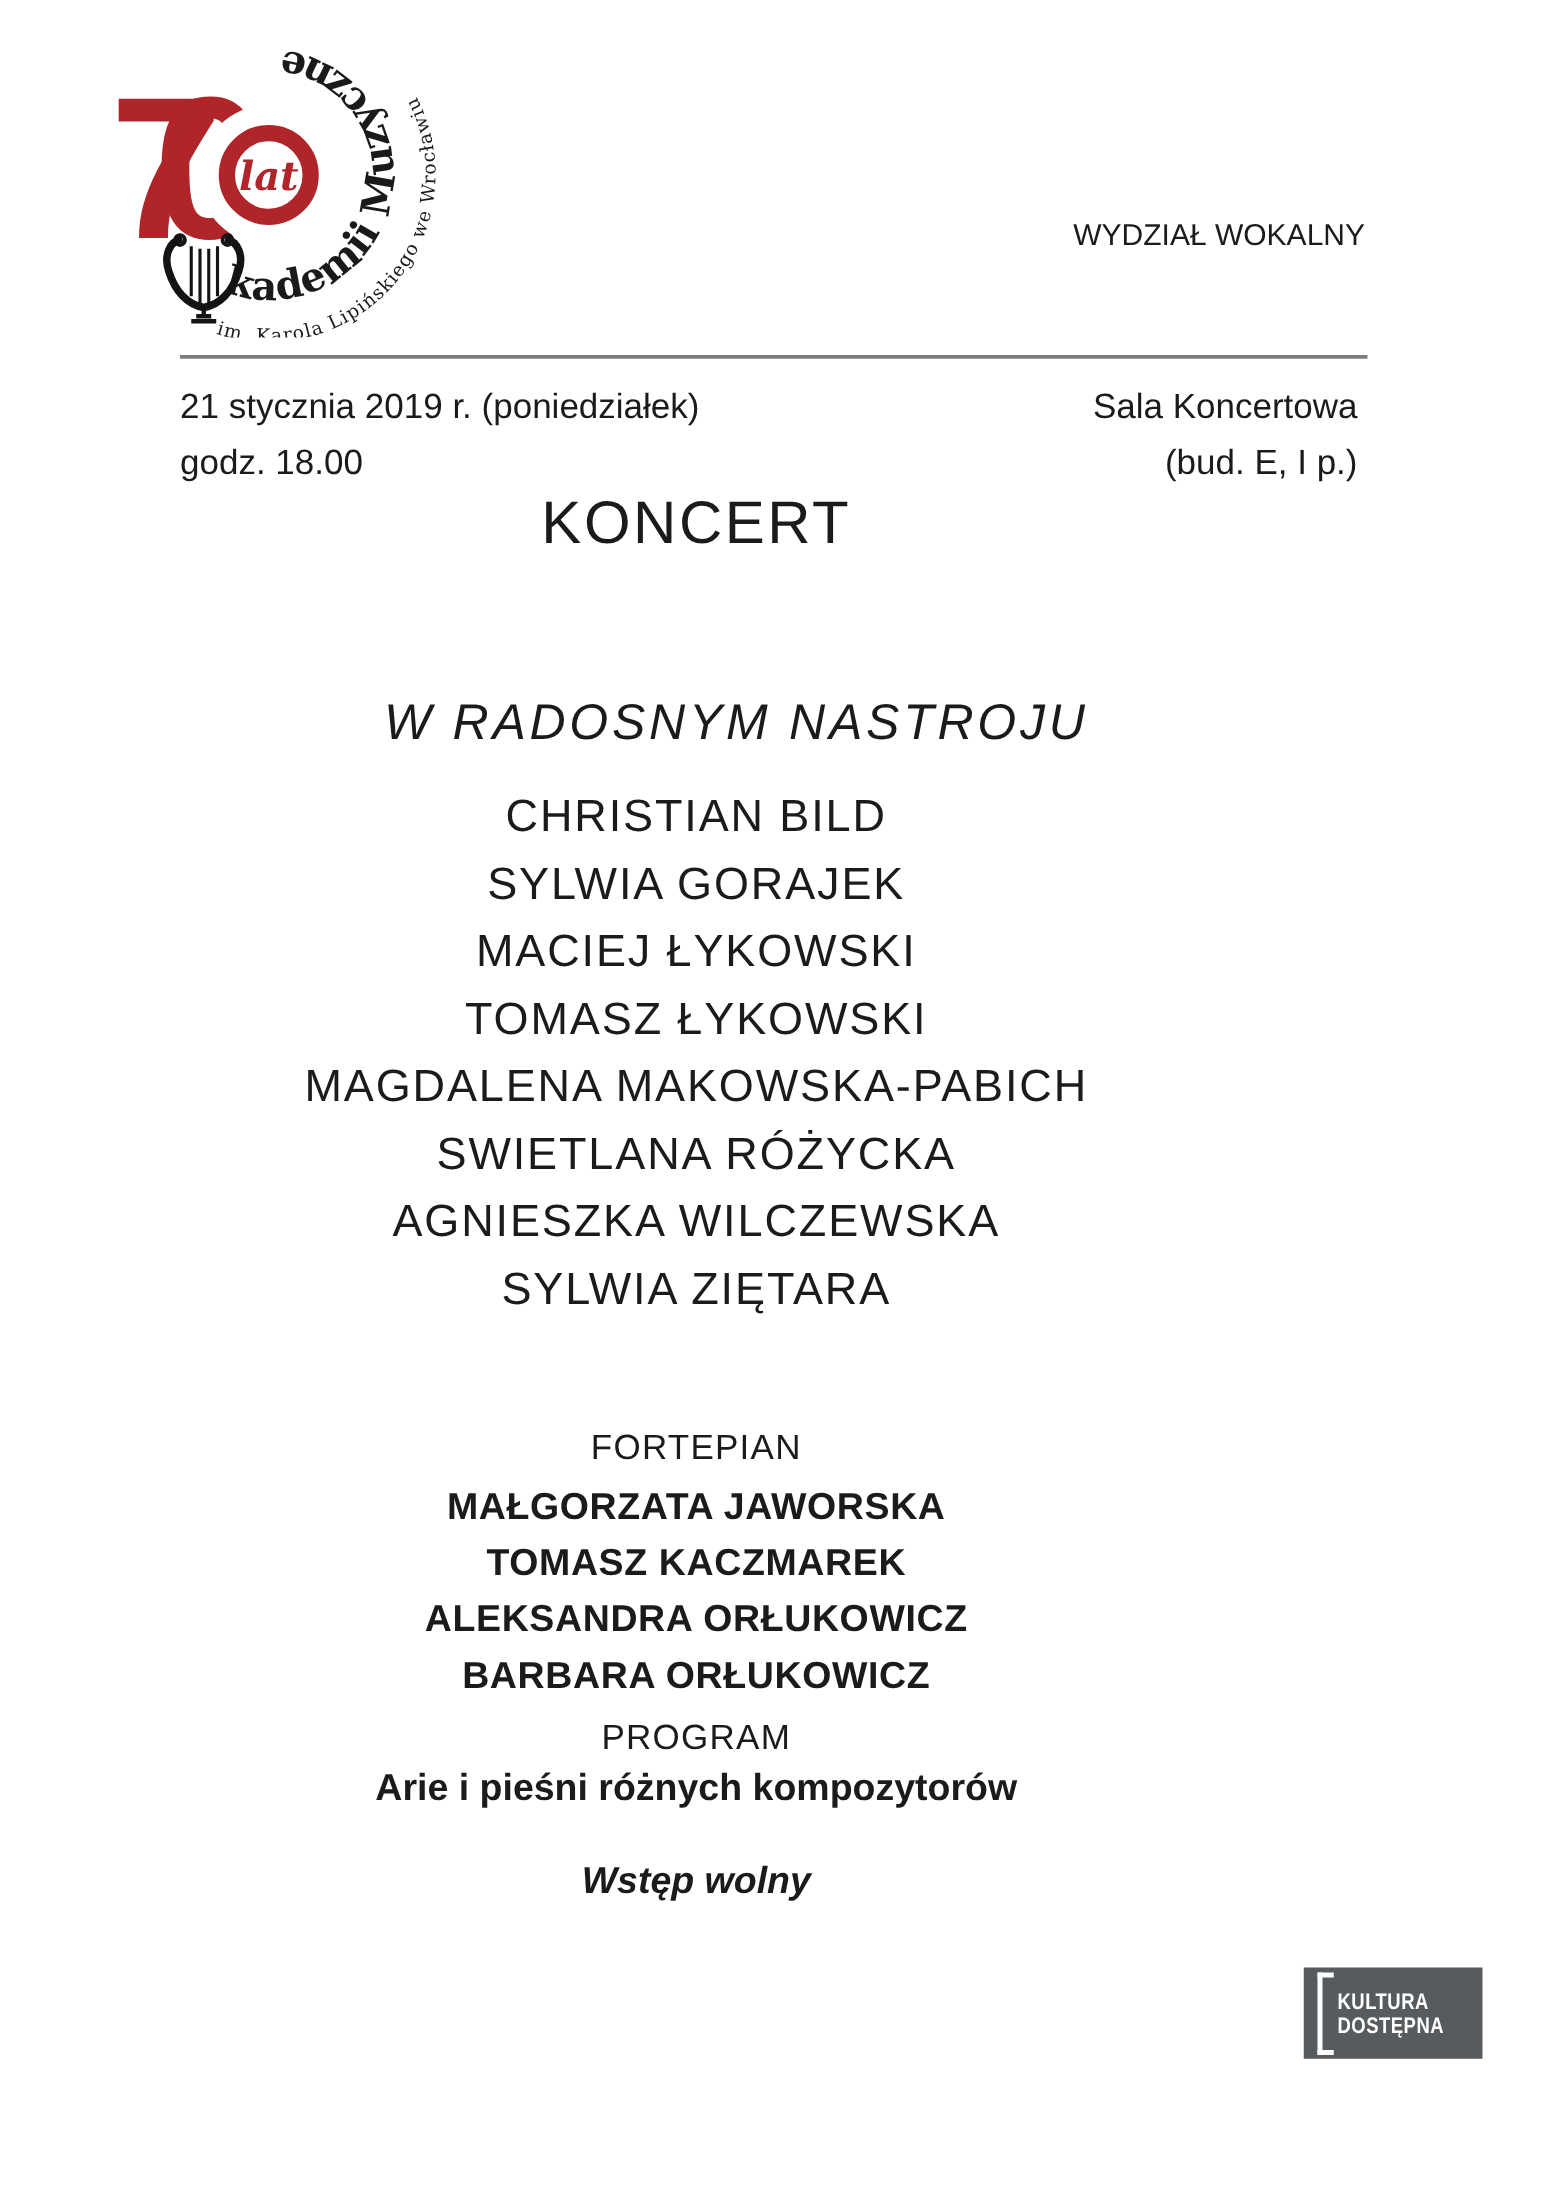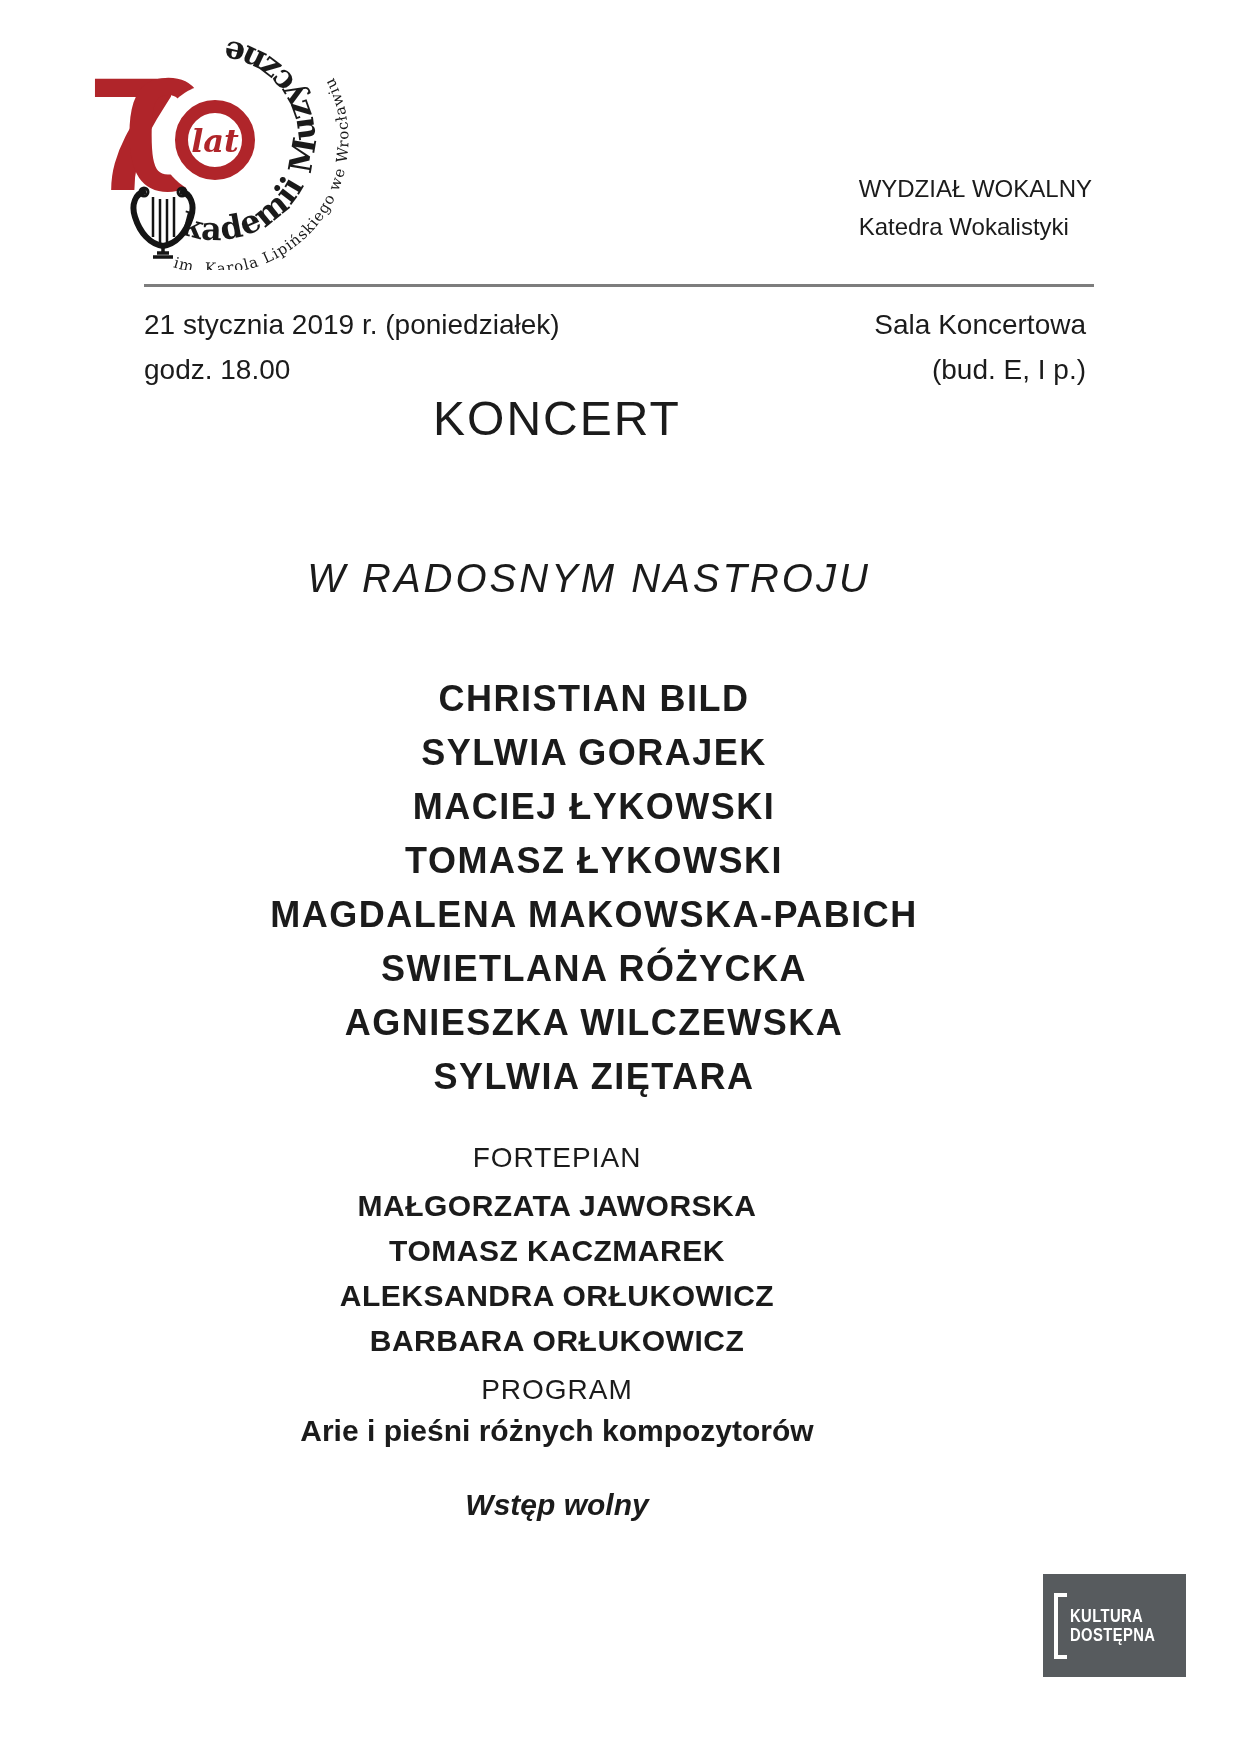--- a/index.html
+++ b/index.html
@@ -21,32 +21,32 @@
   
   .meta { position:absolute; left:144px; top:302px; width:942px; font-size:28px; line-height:45px; }
   .meta-row { display:flex; justify-content:space-between; }
 
   
   .cc { position:absolute; left:0; width:1114px; text-align:center; }
 
   .title-block { top:386px; font-size:48px; line-height:66px; letter-spacing:2px; }
   .subtitle   { top:556px; font-size:40px; font-style:italic; letter-spacing:3px;padding-left:32px; }
 
-  .performers { top:672px; font-size:36px; font-weight:bold; line-height:54px; letter-spacing:1.5px;padding-left:37px; }
+  .performers { top:626px; font-size:36px; font-weight:normal; line-height:54px; letter-spacing:1.5px; }
 
   .fortepian-heading { top:1142px; font-size:28px; letter-spacing:1px; }
   .piano-names { top:1183px; font-size:30px; font-weight:bold; line-height:45px; letter-spacing:0.5px; }
 
   .program-heading { top:1374px; font-size:28px; letter-spacing:1px; }
   .program-desc    { top:1414px; font-size:30px; font-weight:bold; }
   .admission       { top:1488px; font-size:30px; font-weight:bold;font-style:italic; }
 
   
   .kultura {
-    position:absolute; left:1043px; top:1574px; width:143px; height:103px;
+    position:absolute; left:1043px; top:1574px; width:143px; height:73px;
     background:#575b5e; display:flex; align-items:center; justify-content:center;
   }
   .kultura-inner { display:flex; align-items:center; }
   .bracket { width:9px; height:58px; border-left:4px solid #ffffff;
     border-top:4px solid #ffffff; border-bottom:4px solid #ffffff; margin-right:3px; }
   .kultura-text { color:#ffffff; font-weight:bold; font-size:18px; line-height:19px;
     letter-spacing:0.5px; transform:scaleX(0.82); transform-origin:left center; white-space:nowrap; }
 </style>
 </head>
 <body>
@@ -81,21 +81,20 @@
         <circle cx="12" cy="5" r="4" stroke-width="3"></circle>
         <circle cx="50" cy="5" r="4" stroke-width="3"></circle>
         <path d="M21 10 L21 50 M28 12 L28 56 M35 12 L35 56 M42 10 L42 50" stroke-width="2.5"></path>
         <path d="M31 59 L31 66 M21 70 L41 70 M25 66 L37 66" stroke-width="3.5"></path>
       </g>
     </svg>
   </div>
 
   <div class="header-right">
     <div>WYDZIAŁ WOKALNY</div>
-    <div>Katedra Wokalistyki</div>
   </div>
 
   <div class="divider"></div>
 
   <div class="meta">
     <div class="meta-row">
       <span>21 stycznia 2019 r. (poniedziałek)</span>
       <span>Sala Koncertowa</span>
     </div>
     <div class="meta-row">

